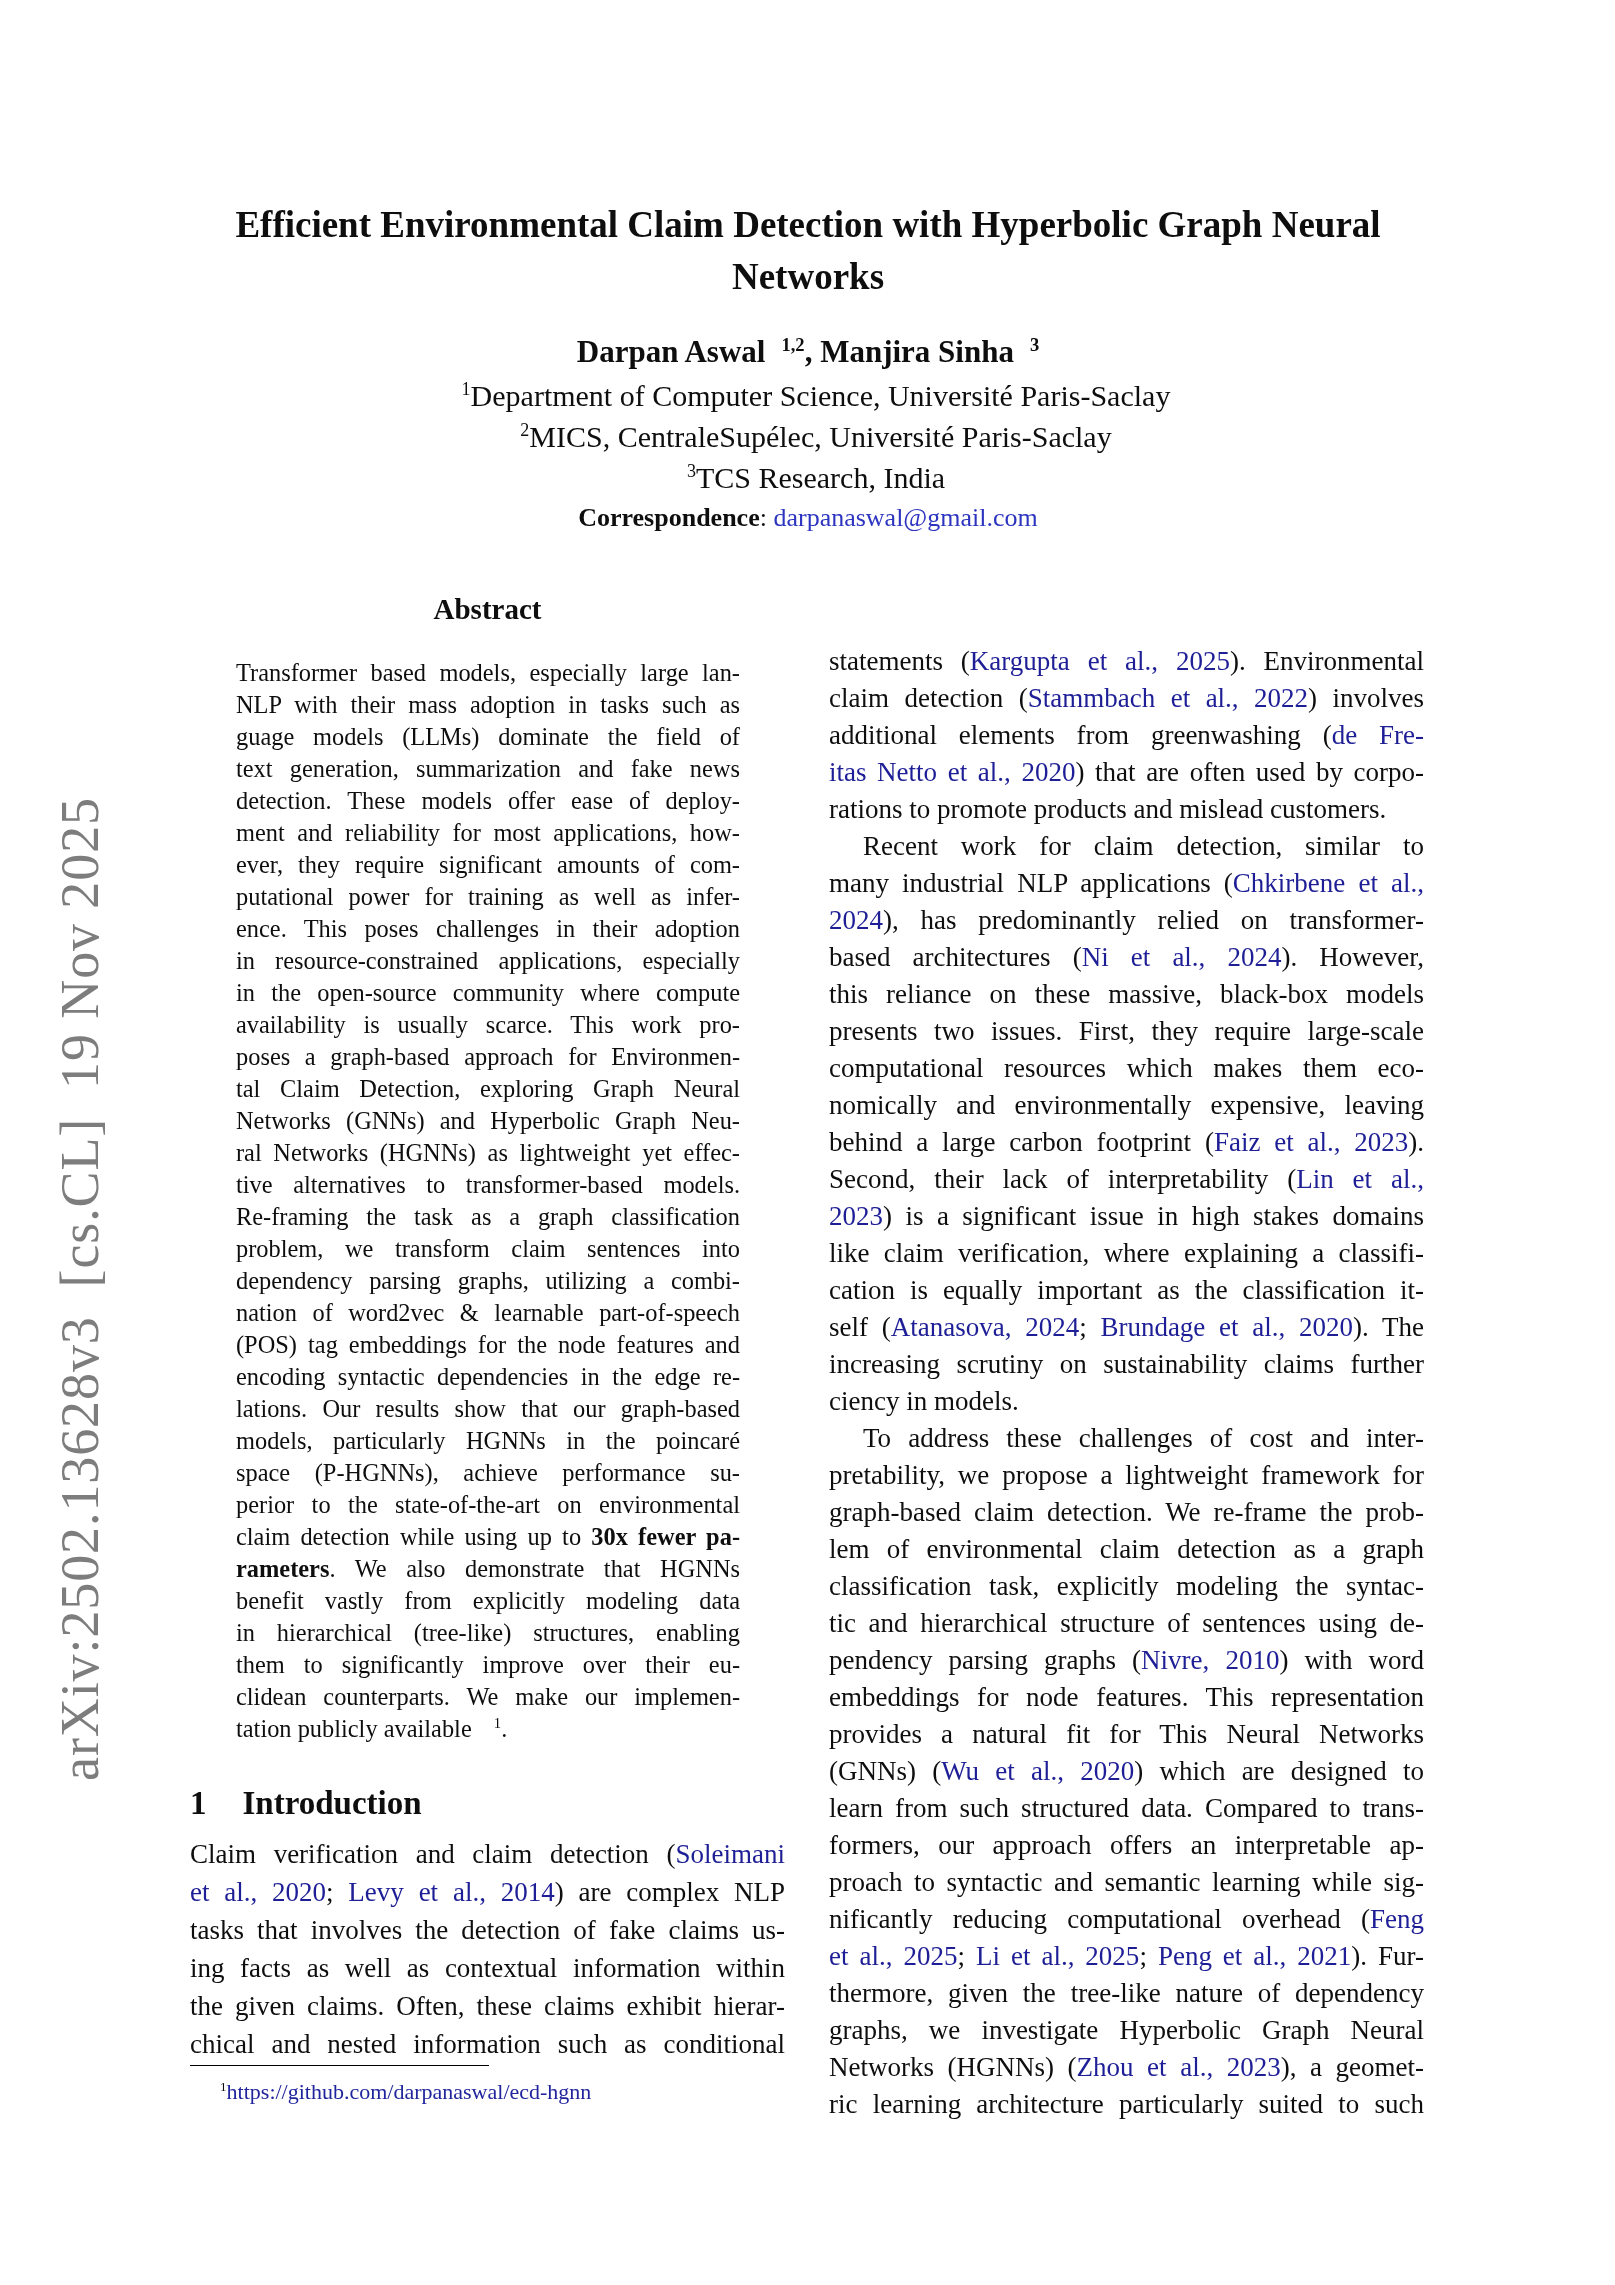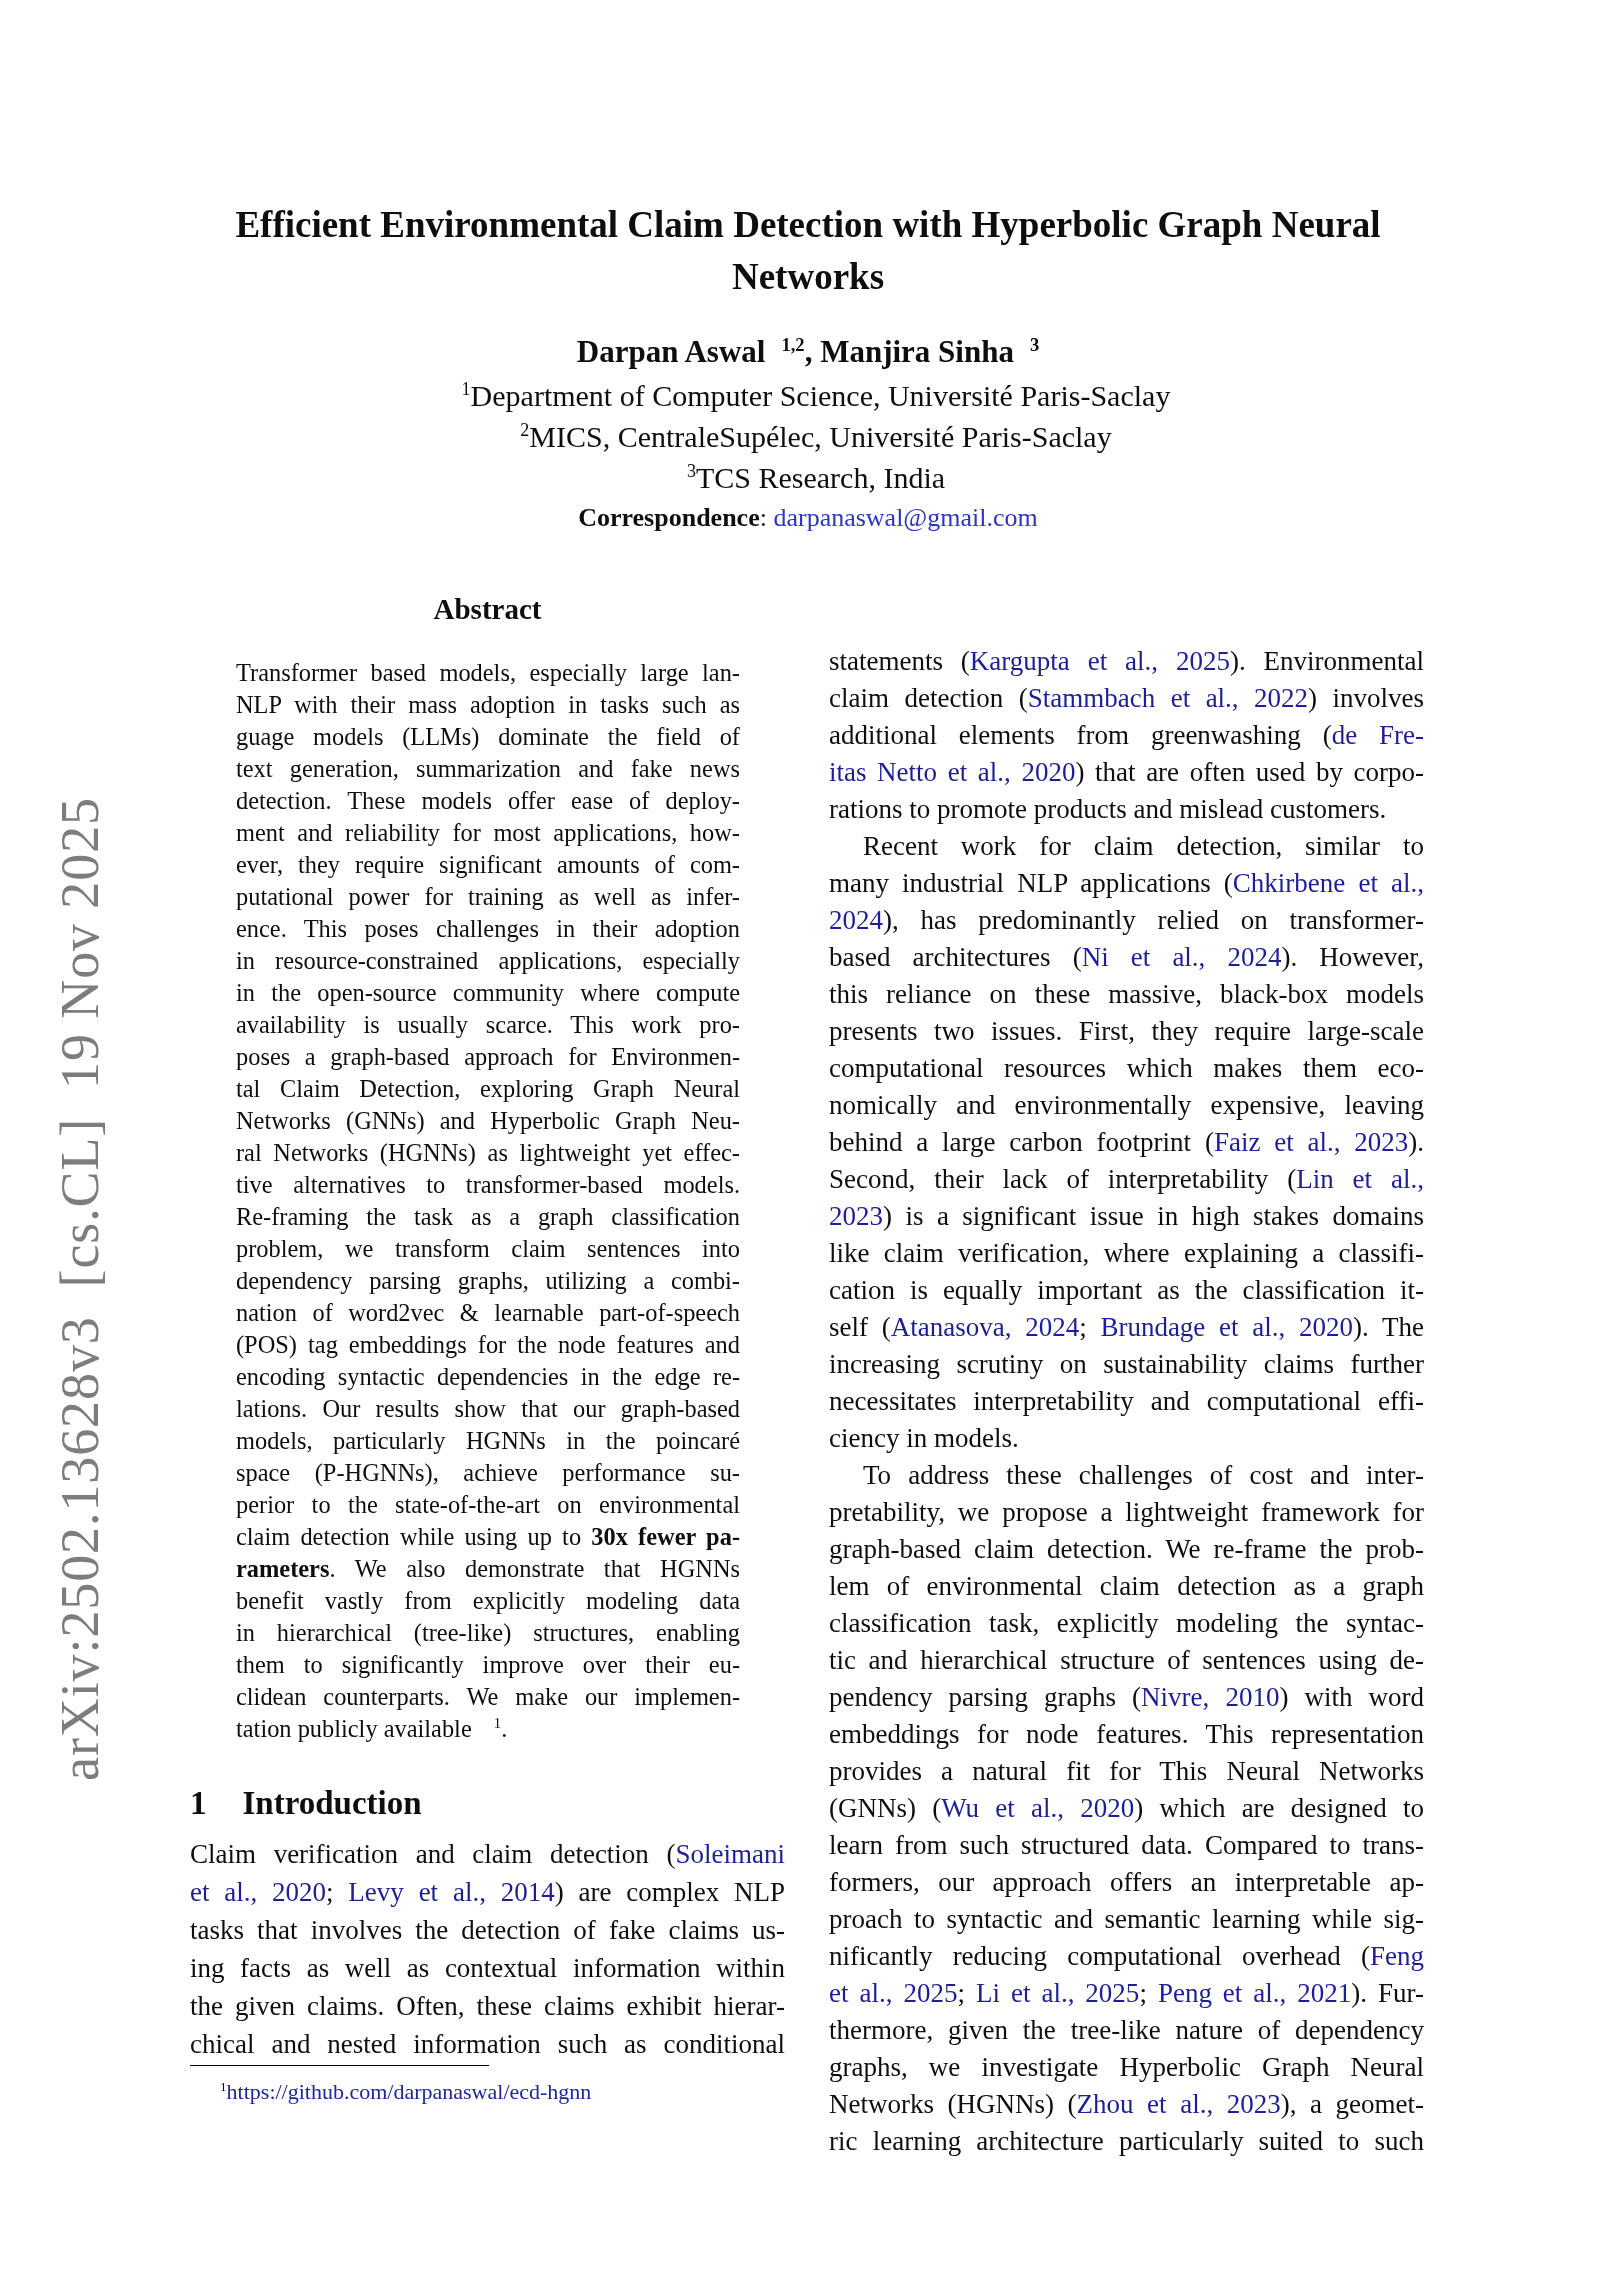--- a/index.html
+++ b/index.html
@@ -127,21 +127,20 @@
       <div class="tline">presents two issues. First, they require large-scale</div>
       <div class="tline">computational resources which makes them eco-</div>
       <div class="tline">nomically and environmentally expensive, leaving</div>
       <div class="tline">behind a large carbon footprint (<span class="cite">Faiz et al., 2023</span>).</div>
       <div class="tline">Second, their lack of interpretability (<span class="cite">Lin et al.,</span></div>
       <div class="tline"><span class="cite">2023</span>) is a significant issue in high stakes domains</div>
       <div class="tline">like claim verification, where explaining a classifi-</div>
       <div class="tline">cation is equally important as the classification it-</div>
       <div class="tline">self (<span class="cite">Atanasova, 2024</span>; <span class="cite">Brundage et al., 2020</span>). The</div>
       <div class="tline">increasing scrutiny on sustainability claims further</div>
-      <div class="tline">necessitates interpretability and computational effi-</div>
       <div class="tline last">ciency in models.</div>
       <div class="tline indent">To address these challenges of cost and inter-</div>
       <div class="tline">pretability, we propose a lightweight framework for</div>
       <div class="tline">graph-based claim detection. We re-frame the prob-</div>
       <div class="tline">lem of environmental claim detection as a graph</div>
       <div class="tline">classification task, explicitly modeling the syntac-</div>
       <div class="tline">tic and hierarchical structure of sentences using de-</div>
       <div class="tline">pendency parsing graphs (<span class="cite">Nivre, 2010</span>) with word</div>
       <div class="tline">embeddings for node features. This representation</div>
       <div class="tline">provides a natural fit for This Neural Networks</div>

